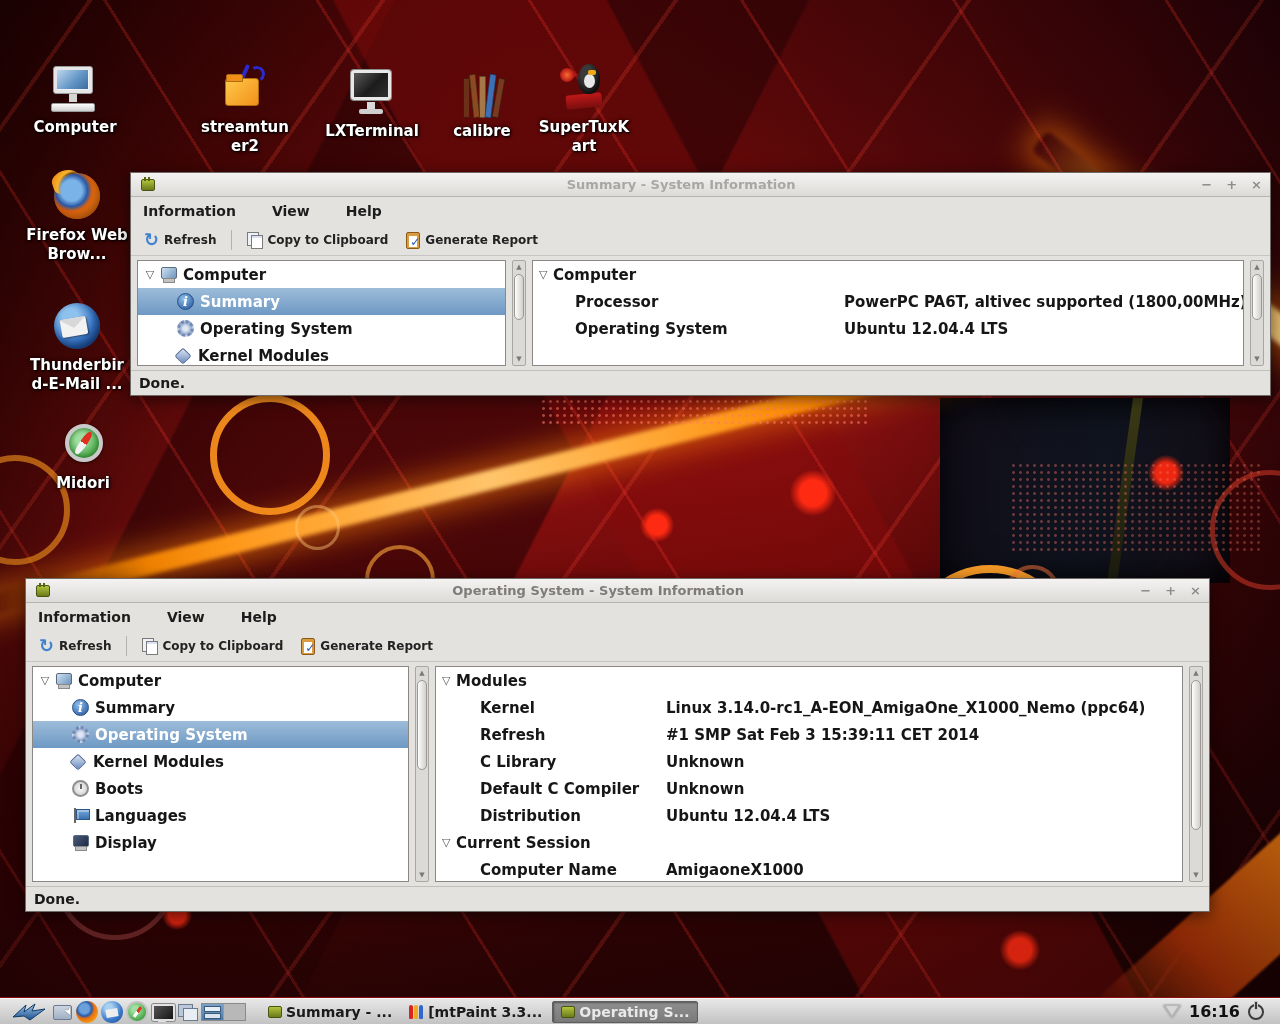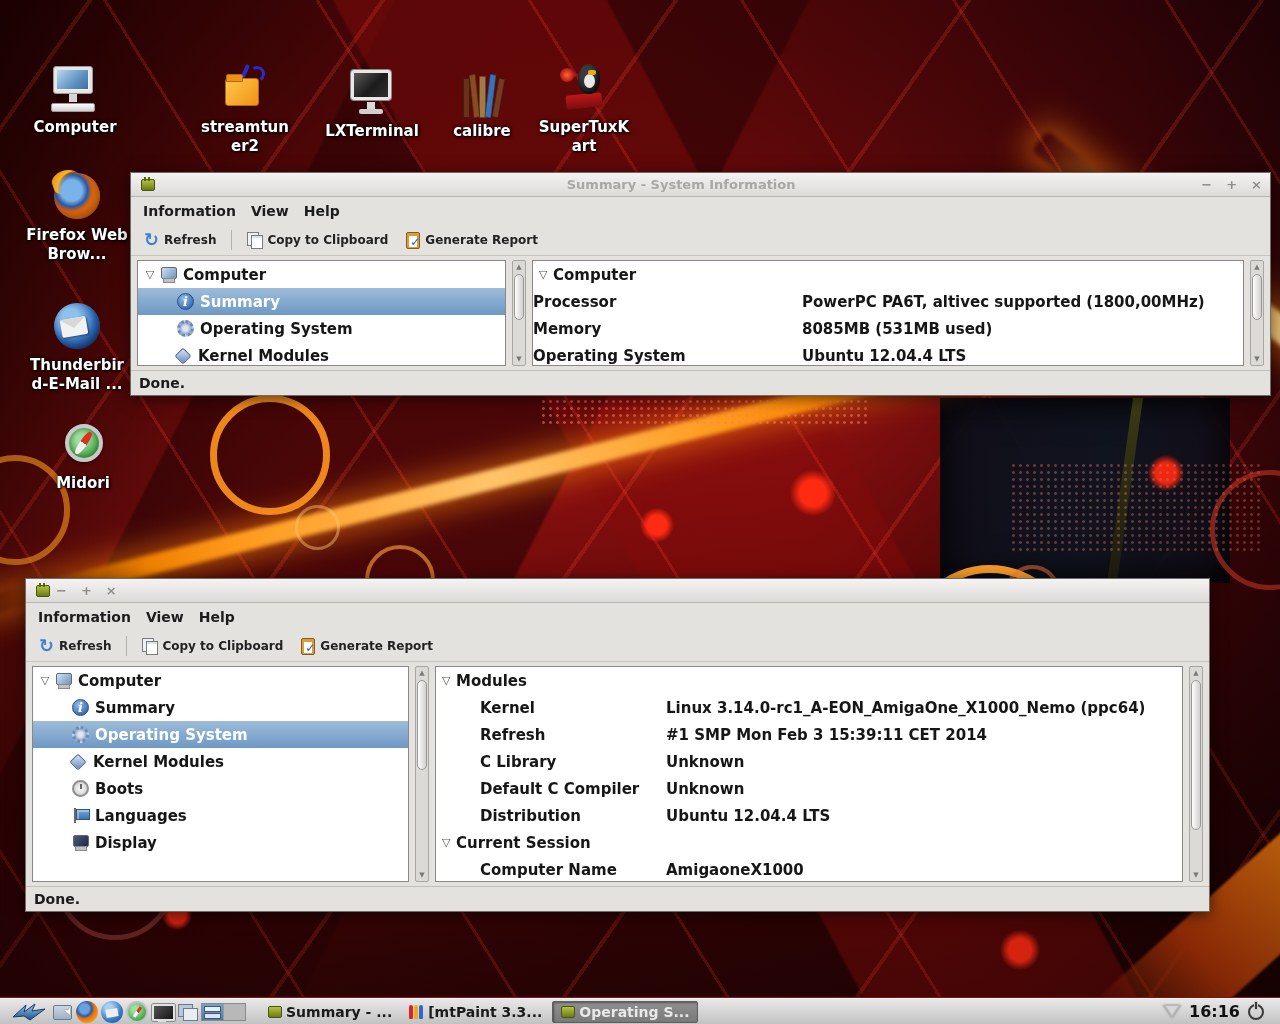--- a/index.html
+++ b/index.html
@@ -104,21 +104,21 @@
   .window { position:absolute; background:#e4e2df; border:1px solid #6f6a66; box-shadow:0 3px 14px rgba(0,0,0,.55); display:flex; flex-direction:column; }
   .titlebar { height:24px; background:linear-gradient(#f4f3f2,#dddbd8); border-bottom:1px solid #b8b4b0; display:flex; align-items:center; padding:0 8px; flex:none; }
   .witle { flex:1; text-align:center; font-weight:bold; font-size:13px; }
   .win-inactive .witle { color:#a9a7a4; }
   .win-active .witle { color:#7e7b78; }
   .winbtns { display:flex; gap:14px; font-weight:bold; font-size:13px; color:#8f8d8a; }
   .winbtns span { cursor:default; }
   .appicon16 { width:16px; height:14px; position:relative; margin-right:6px; }
   .appicon16:before { content:""; position:absolute; left:2px; top:1px; width:12px; height:10px; background:linear-gradient(#b4c43c,#6a7a1a); border-radius:2px; border:1px solid #4a5510; }
   .appicon16:after { content:""; position:absolute; left:5px; top:-1px; width:2px; height:4px; background:#55640f; box-shadow:4px 0 0 #55640f; }
-  .menubar { height:28px; display:flex; align-items:center; gap:15px; padding:0 12px; font-weight:bold; font-size:14px; color:#1c1c1c; flex:none; }
+  .menubar { height:28px; display:flex; align-items:center; gap:36px; padding:0 12px; font-weight:bold; font-size:14px; color:#1c1c1c; flex:none; }
   .menubar span { cursor:default; }
   .toolbar { height:31px; display:flex; align-items:center; padding:0 6px; gap:4px; border-bottom:1px solid #c8c5c1; flex:none; }
   .toolbtn { display:flex; align-items:center; gap:5px; font-weight:bold; font-size:12px; color:#222; padding:3px 7px; border-radius:3px; }
   .tsep { width:1px; height:20px; background:#b5b2ae; margin:0 4px; }
   .tb-refresh { color:#3f83cf; font-size:18px; font-weight:bold; line-height:14px; }
   .tb-copy { width:15px; height:16px; position:relative; }
   .tb-copy:before { content:""; position:absolute; left:0; top:0; width:10px; height:12px; background:#eef2f8; border:1px solid #7a7a7a; }
   .tb-copy:after { content:""; position:absolute; left:4px; top:3px; width:10px; height:12px; background:#fff; border:1px solid #7a7a7a; box-shadow:inset 0 2px 0 #d8e2f0; }
   .tb-report { width:14px; height:17px; position:relative; background:#d99c3e; border:1px solid #8a5a1a; border-radius:2px; }
   .tb-report:before { content:""; position:absolute; left:2px; top:3px; width:8px; height:11px; background:#fff; }
@@ -135,21 +135,21 @@
 
   
   .trow { height:27px; display:flex; align-items:center; font-weight:bold; font-size:15px; color:#161616; white-space:nowrap; }
   .trow .exp { width:14px; margin-left:5px; font-size:11px; color:#555; text-align:center; flex:none; }
   .trow.child { padding-left:36px; }
   .trow .lbl { margin-left:6px; }
   .trow.selected { background:linear-gradient(#9dbcd9,#6e99c4); color:#fff; }
   .drow { height:27px; display:flex; align-items:center; font-weight:bold; font-size:15px; color:#161616; white-space:nowrap; }
   .drow .exp { width:14px; margin-left:6px; font-size:11px; color:#555; flex:none; }
   .drow.kv .key { flex:none; }
-  .sumwin .drow.kv { } .sumwin .drow.kv .key { width:269px; }
+  .sumwin .drow.kv { padding-left:42px; } .sumwin .drow.kv .key { width:269px; }
   .oswin .drow.kv { padding-left:44px; } .oswin .drow.kv .key { width:186px; }
 
   
   .ti { width:17px; height:17px; position:relative; flex:none; margin-left:3px; }
   .ic-computer:before { content:""; position:absolute; left:1px; top:1px; width:14px; height:10px; background:linear-gradient(135deg,#cfe2f2,#6e94bc); border:1px solid #5a6a80; border-radius:2px; }
   .ic-computer:after { content:""; position:absolute; left:3px; top:12px; width:10px; height:3px; background:#c2c2c2; border:1px solid #8a8a8a; }
   .ic-info { border-radius:50%; background:radial-gradient(circle at 38% 32%, #8fc0ec, #3a6cae 75%); border:1px solid #2a4f86; }
   .ic-info:before { content:"i"; position:absolute; left:0; right:0; top:0px; text-align:center; color:#fff; font:italic bold 13px "DejaVu Serif", serif; }
   .ic-gear { border-radius:50%; border:3px dotted #7088b4; background:radial-gradient(#dde6f2 0 30%, #93a9cc 75%); }
   .ic-module { width:12px; height:12px; margin:2px 3px; transform:rotate(45deg); background:linear-gradient(135deg,#dbe4f2,#6c8cc0); border:1px solid #4a6696; border-radius:2px; }
@@ -352,43 +352,40 @@
     <div class="pane" style="flex:1;">
       <div class="drow">
         <span class="exp">▽</span>
         <span>Computer</span>
       </div>
       <div class="drow kv">
         <span class="key">Processor</span>
         <span class="val">PowerPC PA6T, altivec supported (1800,00MHz)</span>
       </div>
       <div class="drow kv">
-        <span class="key">Memory</span>
-        <span class="val">8085MB (531MB used)</span>
-      </div>
-      <div class="drow kv">
         <span class="key">Operating System</span>
         <span class="val">Ubuntu 12.04.4 LTS</span>
       </div>
     </div>
     <div class="vscroll">
         <span class="arr">▲</span>
         <span class="thumb"></span>
         <span class="track"></span>
         <span class="arr">▼</span>
       </div>
   </div>
   <div class="statusbar">
       <span>Done.</span>
     </div>
 </div>
 
 <div class="window win-active oswin" style="left:25px; top:578px; width:1185px; height:334px;">
   <div class="titlebar">
     <span class="appicon16"></span>
+    <span class="witle">Operating System - System Information</span>
     <span class="winbtns">
       <span>−</span>
       <span>+</span>
       <span>×</span>
     </span>
   </div>
   <div class="menubar">
     <span>Information</span>
     <span>View</span>
     <span>Help</span>
@@ -450,21 +447,21 @@
       <div class="drow">
         <span class="exp">▽</span>
         <span>Modules</span>
       </div>
       <div class="drow kv">
         <span class="key">Kernel</span>
         <span class="val">Linux 3.14.0-rc1_A-EON_AmigaOne_X1000_Nemo (ppc64)</span>
       </div>
       <div class="drow kv">
         <span class="key">Refresh</span>
-        <span class="val">#1 SMP Mon Feb 3 15:39:11 CET 2014</span>
+        <span class="val">#1 SMP Sat Feb 3 15:39:11 CET 2014</span>
       </div>
       <div class="drow kv">
         <span class="key">C Library</span>
         <span class="val">Unknown</span>
       </div>
       <div class="drow kv">
         <span class="key">Default C Compiler</span>
         <span class="val">Unknown</span>
       </div>
       <div class="drow kv">

